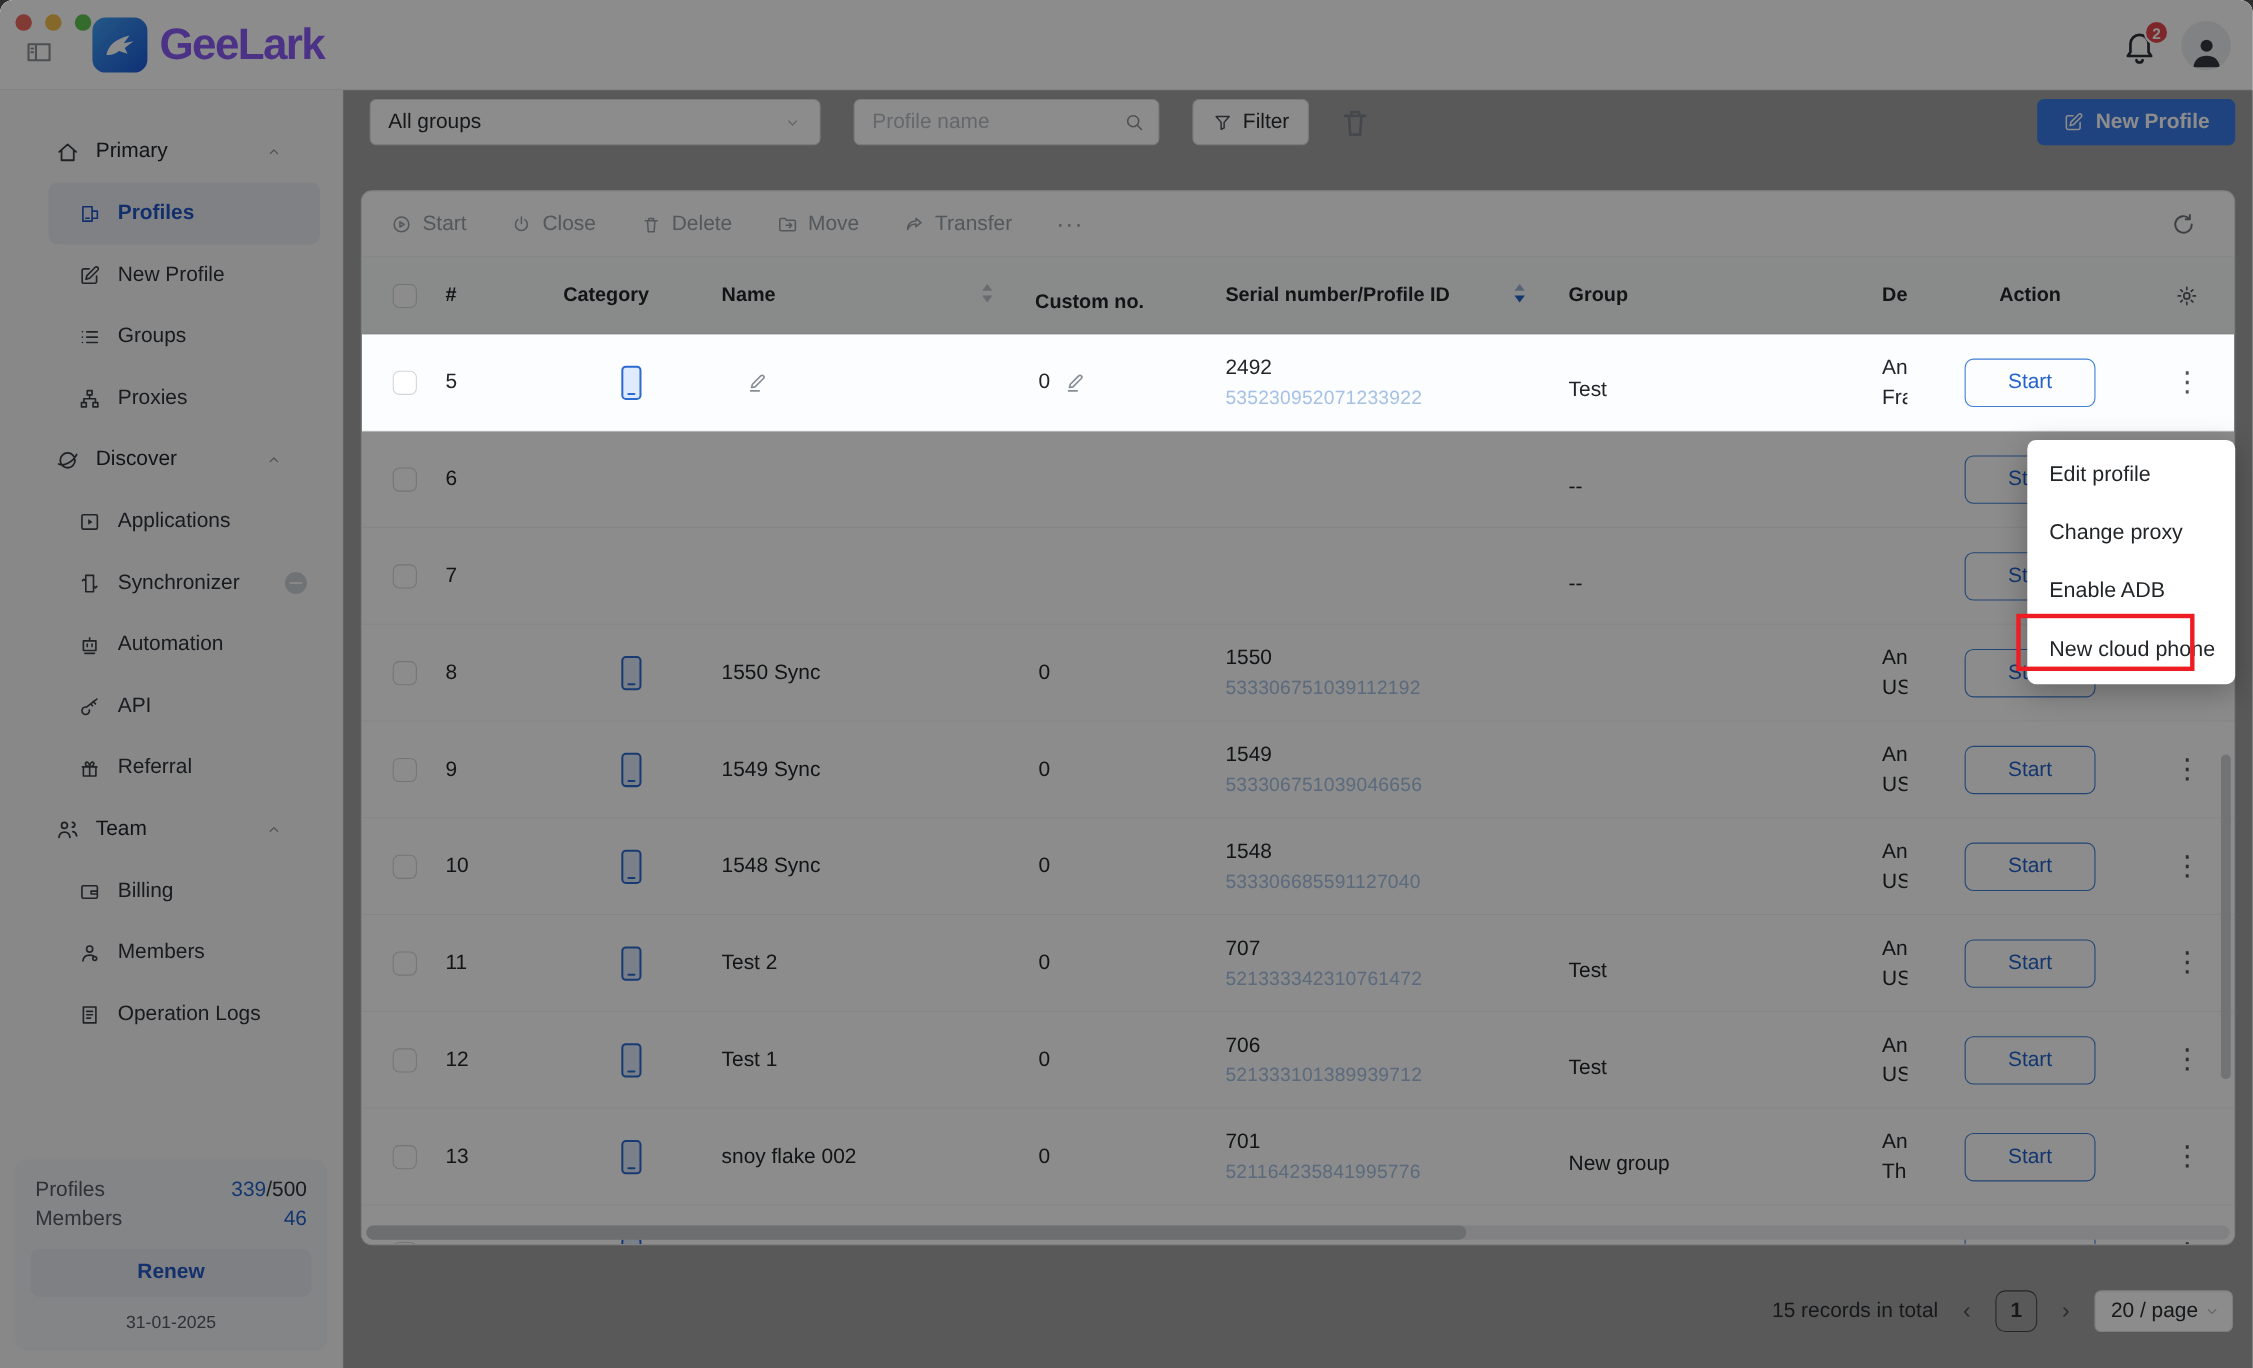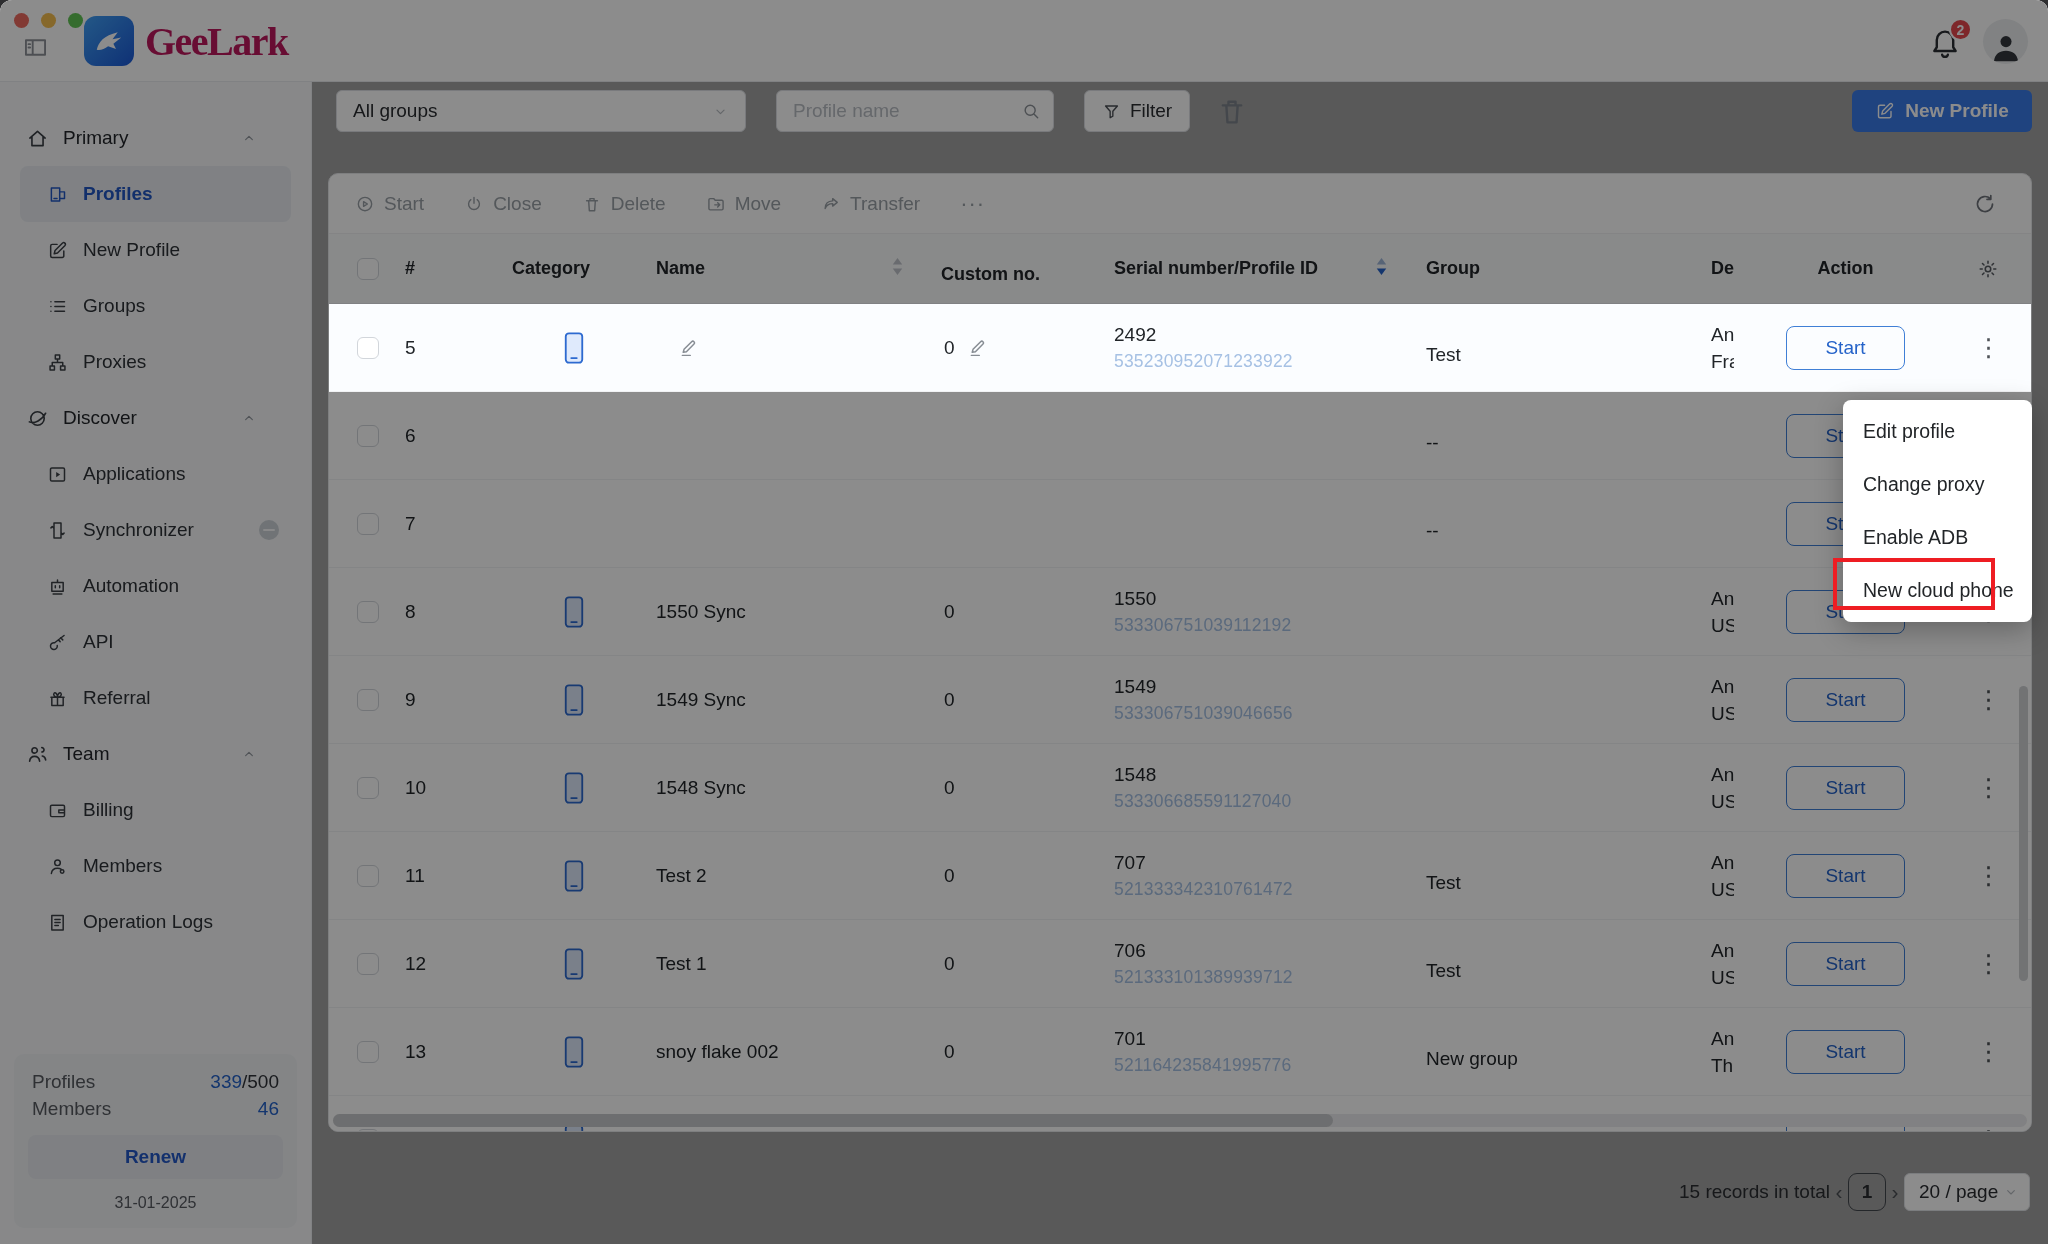--- a/index.html
+++ b/index.html
@@ -8,28 +8,28 @@
 
   
   .titlebar { position:absolute; top:0; left:0; right:0; height:82px; background:#fff; border-bottom:1px solid #e9ebee; }
   .lights { position:absolute; top:13px; left:14px; display:flex; gap:12px; }
   .light { width:15px; height:15px; border-radius:50%; }
   .light.red{ background:#ed6a5f; } .light.yellow{ background:#f5bd4f; } .light.green{ background:#62c554; }
   .panel-toggle { position:absolute; left:22px; top:34px; width:27px; height:27px; color:#8d9197; }
   .logo { position:absolute; left:84px; top:16px; display:flex; align-items:center; gap:11px; }
   .logo-mark { width:50px; height:50px; border-radius:12px; background:linear-gradient(135deg,#41a0f5,#1b59d6); display:flex; align-items:center; justify-content:center; }
   .logo-mark svg { width:42px; height:42px; }
-  .logo-text { font-size:40px; font-weight:800; color:#be185d; letter-spacing:-1.5px;font-family:Liberation Serif, serif; }
+  .logo-text { font-size:40px; font-weight:800; color:#8b5cf6; letter-spacing:-1.5px; }
   .bell { position:absolute; right:86px; top:26px; width:34px; height:34px; color:#2b2e33; }
   .bell-badge { position:absolute; right:-10px; top:-8px; min-width:23px; height:23px; border-radius:12px; background:#e5484d; color:#fff; font-size:14px; font-weight:700; display:flex; align-items:center; justify-content:center; border:2px solid #fff; }
   .avatar { position:absolute; right:20px; top:19px; width:45px; height:45px; border-radius:50%; background:#ebedef; display:flex; align-items:flex-end; justify-content:center; overflow:hidden; }
   .avatar svg { width:34px; height:34px; }
 
   
-  .sidebar { position:absolute; top:82px; left:0; width:312px; bottom:0; background:#f7f8fa; border-right:1px solid #ebedf0; }
+  .sidebar { position:absolute; top:82px; left:0; width:312px; bottom:0; background:#f7f8fa; border-right:1px solid #ebedf0;padding-left:24px; }
   .nav { padding-top:28px; }
   .nav-section { height:56px; display:flex; align-items:center; padding:0 40px 0 26px; color:#23262a; font-size:19px; font-weight:500; cursor:default; }
   .nav-section .icon { width:23px; height:23px; color:#3a3e44; margin-right:14px; flex:none; }
   .nav-section .chev { margin-left:auto; width:16px; height:16px; color:#90959c; }
   .nav-item { height:56px; display:flex; align-items:center; border-radius:8px; margin:0 20px; padding-left:27px; color:#2e3237; font-size:19px; cursor:default; }
   .nav-item .icon { width:21px; height:21px; color:#3c4046; margin-right:15px; flex:none; }
   .nav-item.selected { background:#e9ecf1; color:#2257c4; font-weight:700; }
   .nav-item.selected .icon { color:#2257c4; }
   .mini-badge { margin-left:auto; margin-right:12px; width:20px; height:20px; border-radius:50%; background:#ccd1d7; position:relative; }
   .mini-badge::after { content:""; position:absolute; left:4px; top:9px; width:12px; height:2px; background:#f7f8fa; border-radius:1px; }
@@ -94,21 +94,21 @@
   .c-device { padding-left:10px; flex-direction:column; justify-content:center; align-items:flex-start; }
   .c-device div { line-height:27px; }
   .start-btn { margin-left:52px; width:119px; height:44px; border:1.6px solid #3f7fd6; border-radius:8px; background:transparent; color:#2563c9; font-size:19px; font-family:inherit; cursor:pointer; flex:none; }
   .dots { margin-left:auto; margin-right:30px; color:#4e5257; font-size:25px; line-height:25px; cursor:pointer; }
 
   .hscroll-track { position:absolute; left:4px; right:4px; bottom:4px; height:13px; border-radius:7px; background:#ececee; }
   .hscroll-thumb { position:absolute; left:0; top:0; width:1000px; height:13px; border-radius:7px; background:#c7c9cc; }
   .vscroll { position:absolute; right:3px; top:512px; width:9px; height:295px; border-radius:5px; background:#cfd1d4; }
 
   
-  .pagination { position:absolute; right:18px; top:1082px; height:56px; display:flex; align-items:center; font-size:19px; color:#2a2d31; }
+  .pagination { position:absolute; right:18px; top:1082px; height:56px; display:flex; align-items:center; gap:17px; font-size:19px; color:#2a2d31; }
   .page-arrow { color:#4a4d52; font-size:21px; width:18px; text-align:center; cursor:pointer; }
   .page-box { width:38px; height:38px; border:1.8px solid #43474d; border-radius:9px; display:flex; align-items:center; justify-content:center; font-weight:600; }
   .size-select { width:126px; height:38px; border:1px solid #e1e3e7; border-radius:6px; background:#fff; display:flex; align-items:center; padding:0 10px 0 14px; }
   .size-select .chev { margin-left:auto; width:16px; height:16px; color:#b6bac0; }
 
   
   .overlay { position:absolute; inset:0; background:rgba(0,0,0,0.45); z-index:40; pointer-events:none; }
   .ctx-menu { position:absolute; left:1843px; top:400px; width:189px; z-index:60; background:#fff; border-radius:8px; box-shadow:0 8px 28px rgba(0,0,0,.28); padding:5px 0; }
   .menu-item { height:53px; display:flex; align-items:center; padding:0 20px; font-size:19.5px; color:#222528; cursor:pointer; white-space:nowrap; }
   .menu-item.danger { color:#e5413e; }

